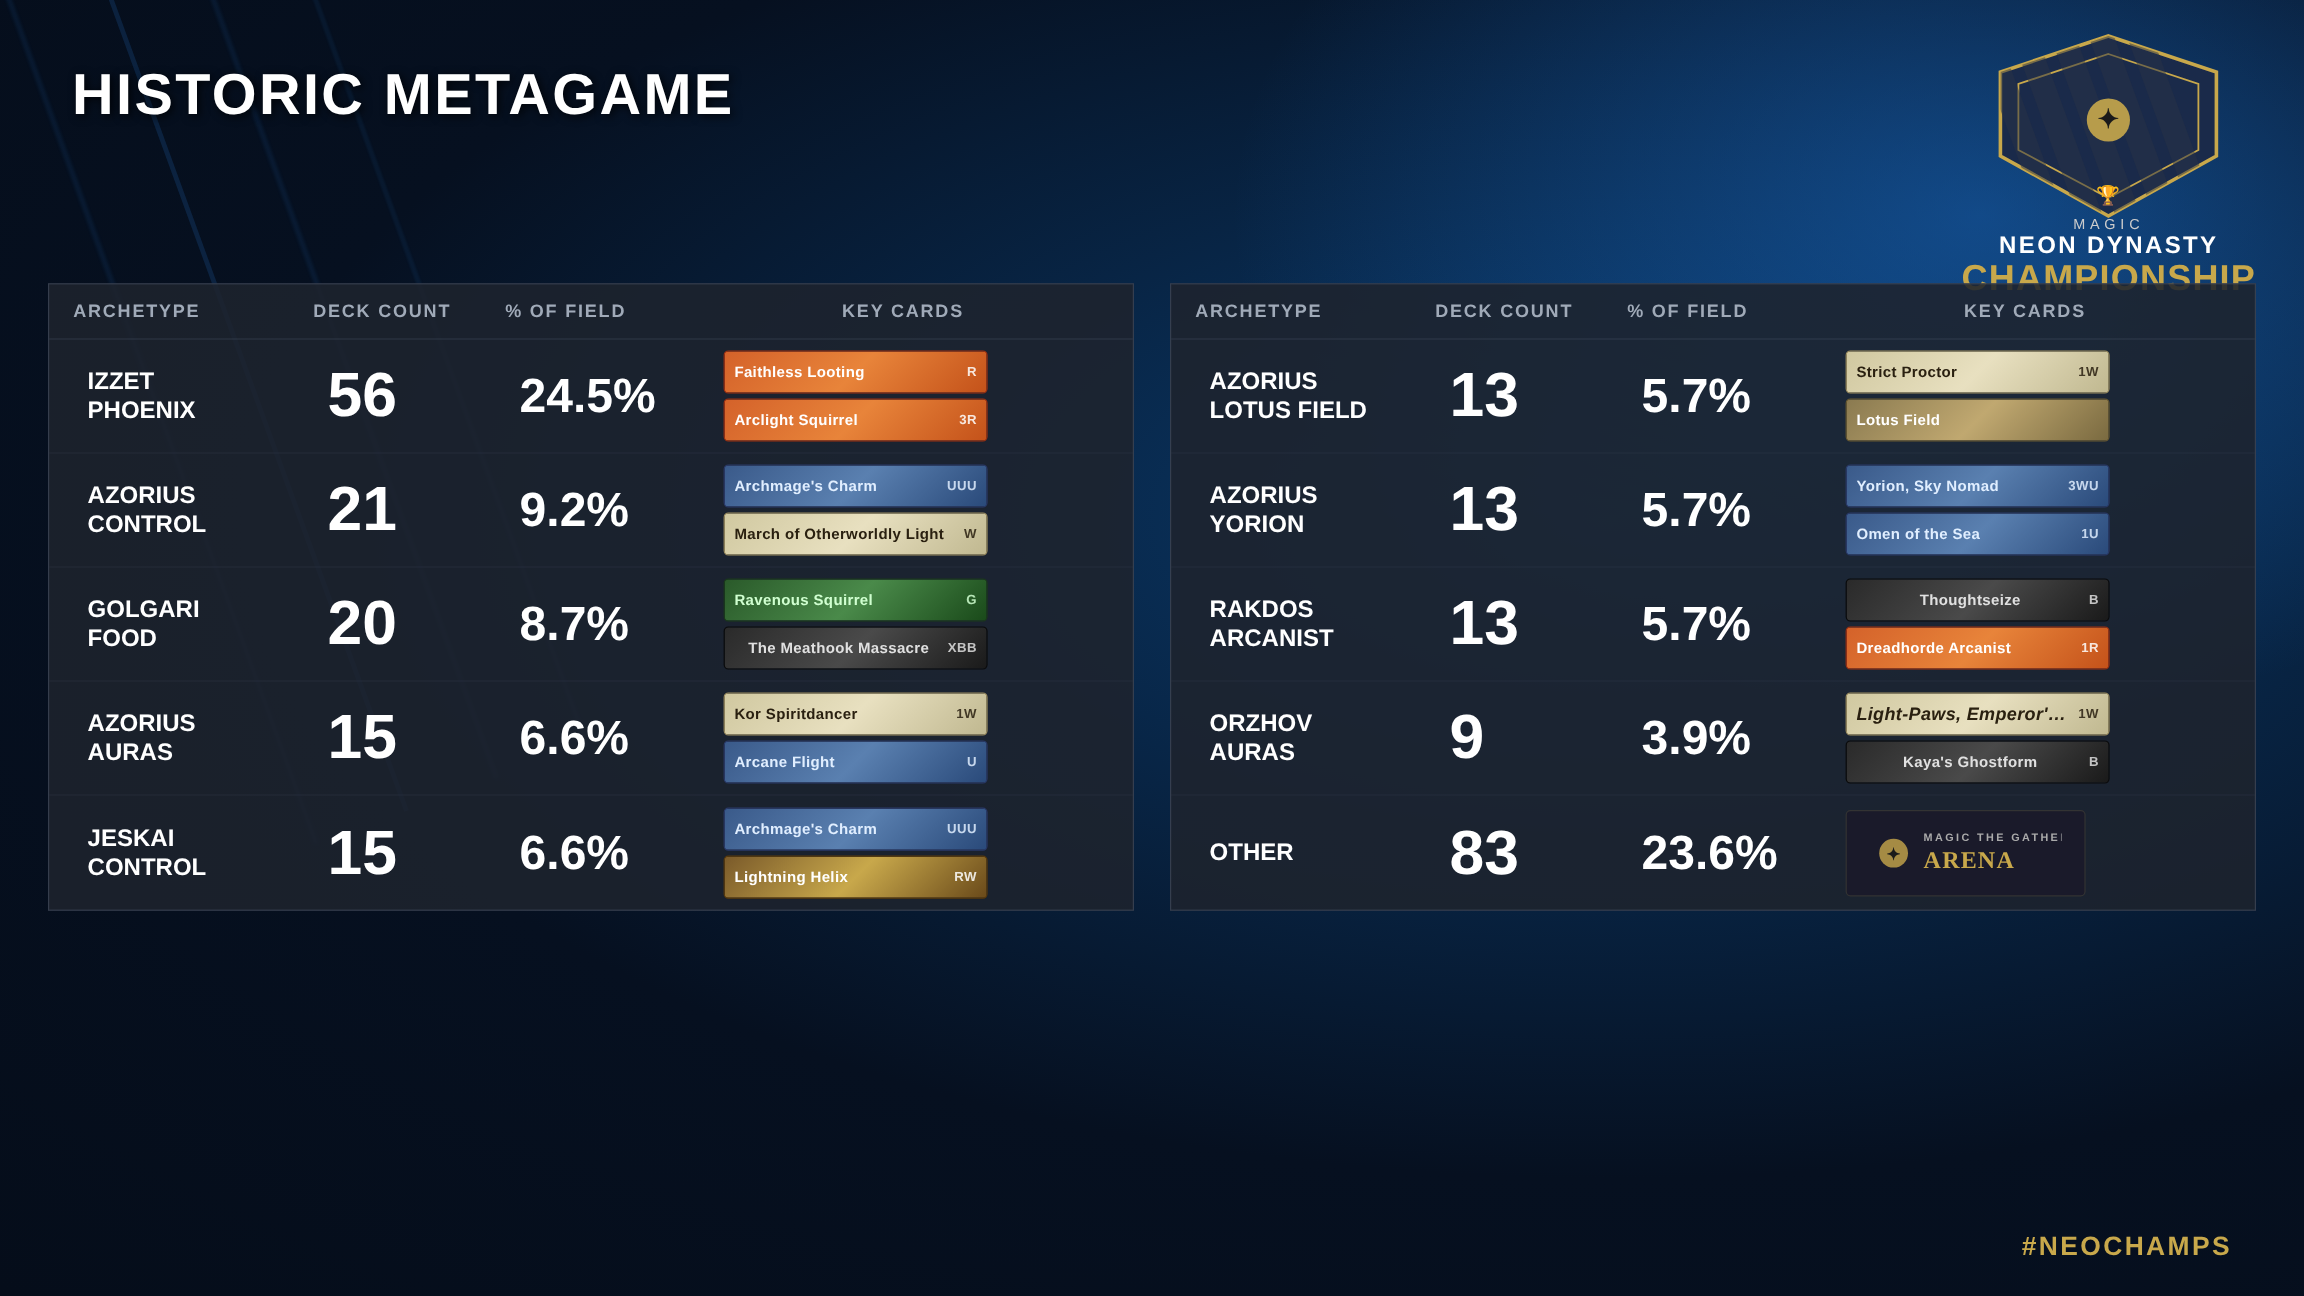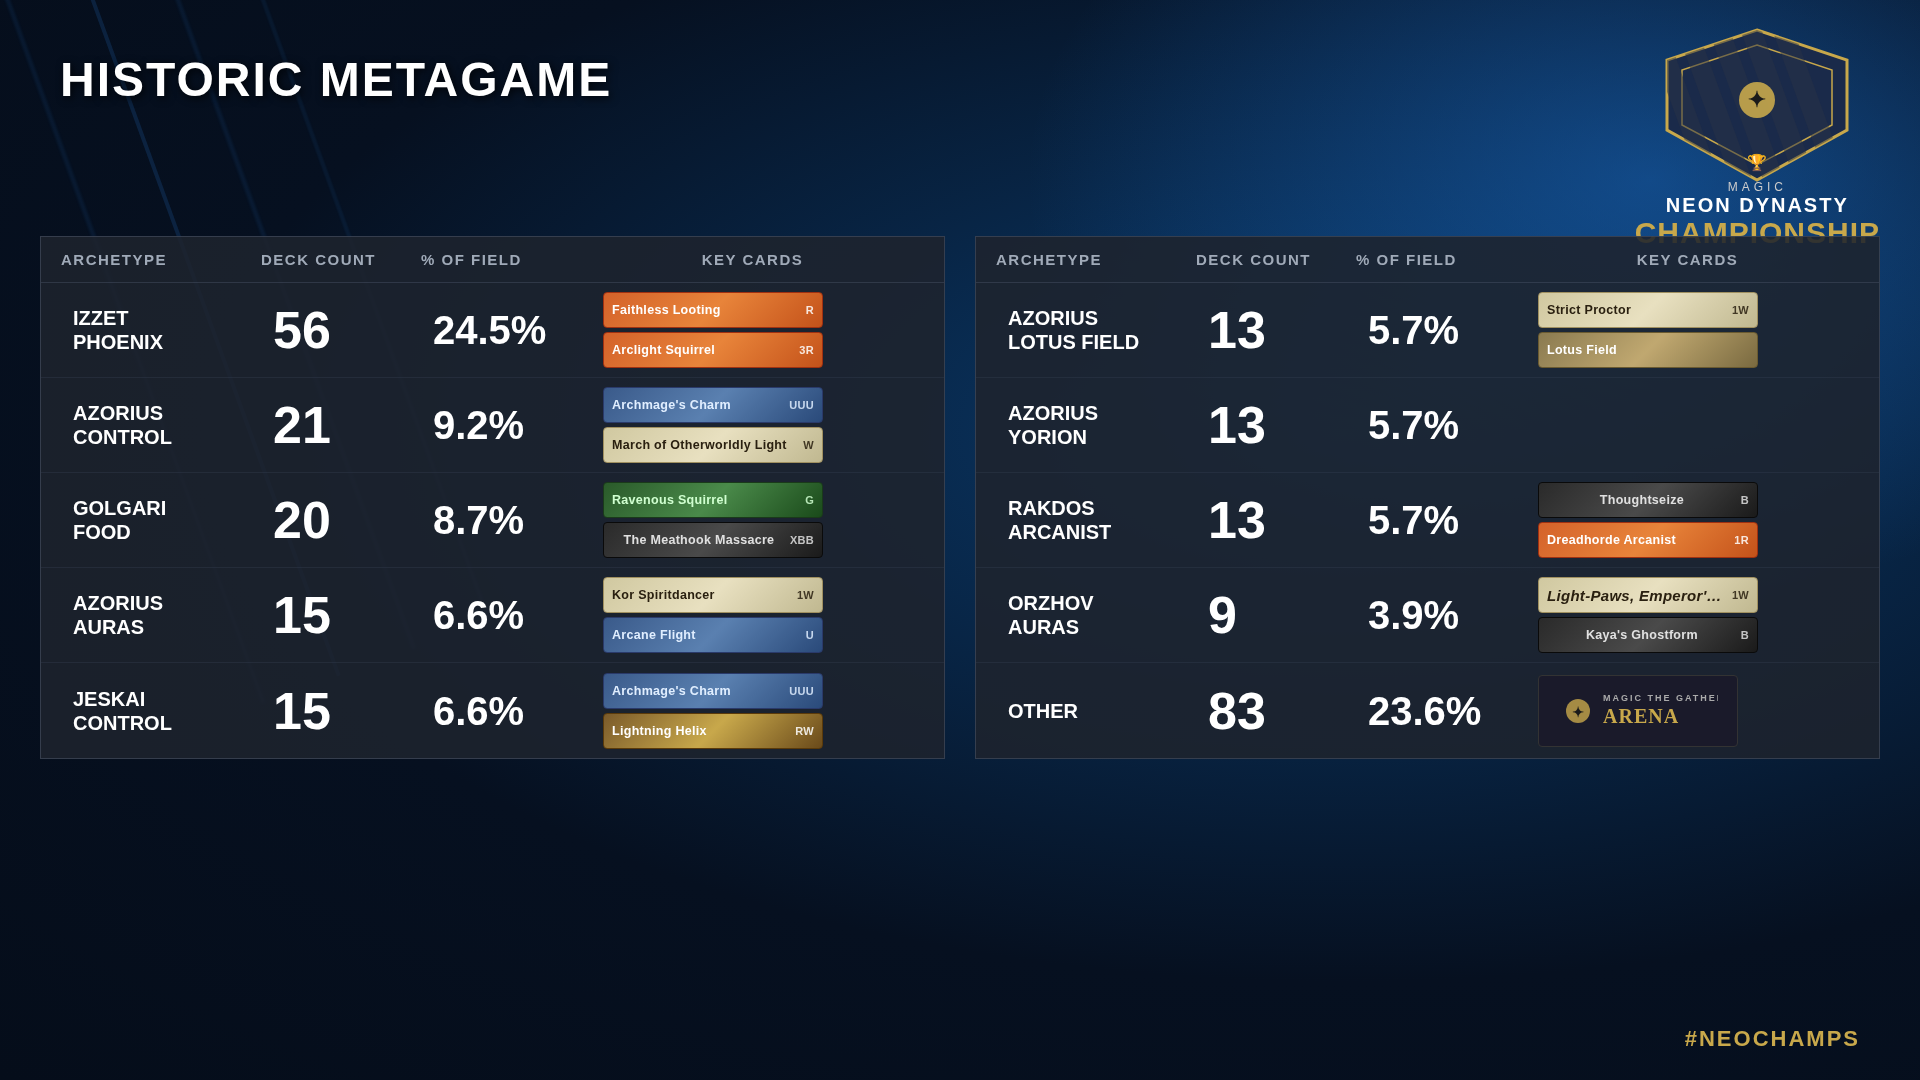--- a/index.html
+++ b/index.html
@@ -403,20 +403,30 @@
           <span class="card-name-text">Lotus Field</span>
           <span class="card-cost"></span>
         </div>
       </div>
     </div>
 
     <div class="table-row">
       <div class="archetype-name">AZORIUS<br>YORION</div>
       <div class="deck-count">13</div>
       <div class="pct-field">5.7%</div>
+      <div class="key-cards-col">
+        <div class="card-chip blue-card">
+          <span class="card-name-text">Yorion, Sky Nomad</span>
+          <span class="card-cost">3WU</span>
+        </div>
+        <div class="card-chip blue-card">
+          <span class="card-name-text">Omen of the Sea</span>
+          <span class="card-cost">1U</span>
+        </div>
+      </div>
     </div>
 
     <div class="table-row">
       <div class="archetype-name">RAKDOS<br>ARCANIST</div>
       <div class="deck-count">13</div>
       <div class="pct-field">5.7%</div>
       <div class="key-cards-col">
         <div class="card-chip dark-card">
           <span class="card-name-text">Thoughtseize</span>
           <span class="card-cost">B</span>

